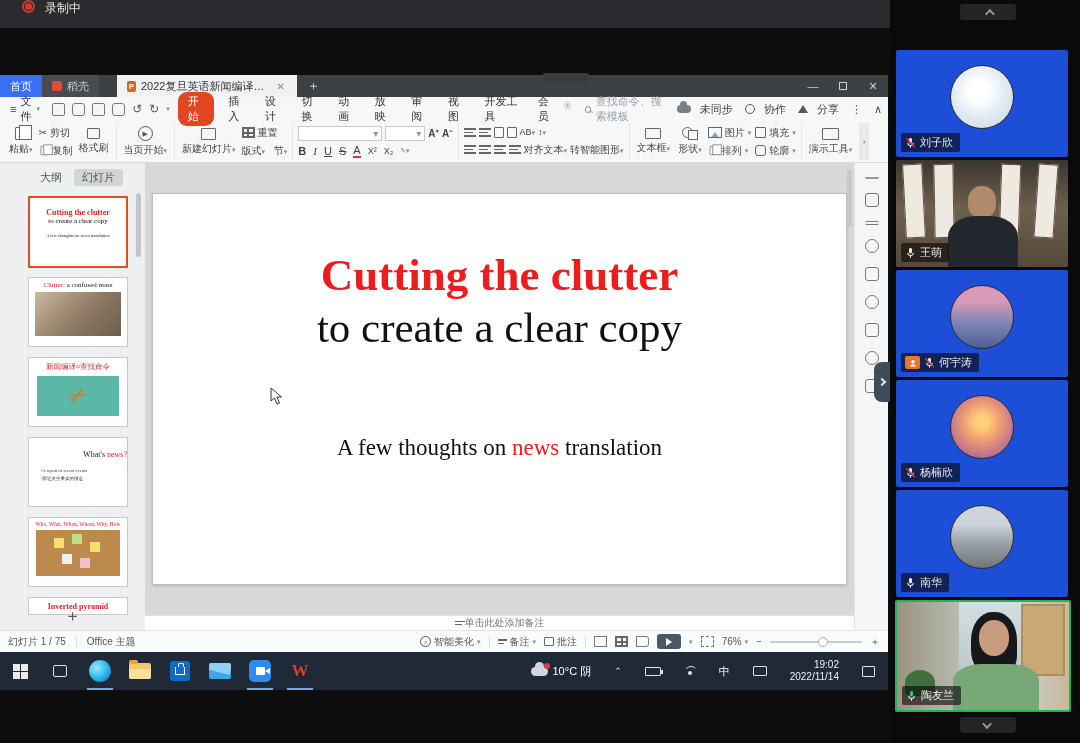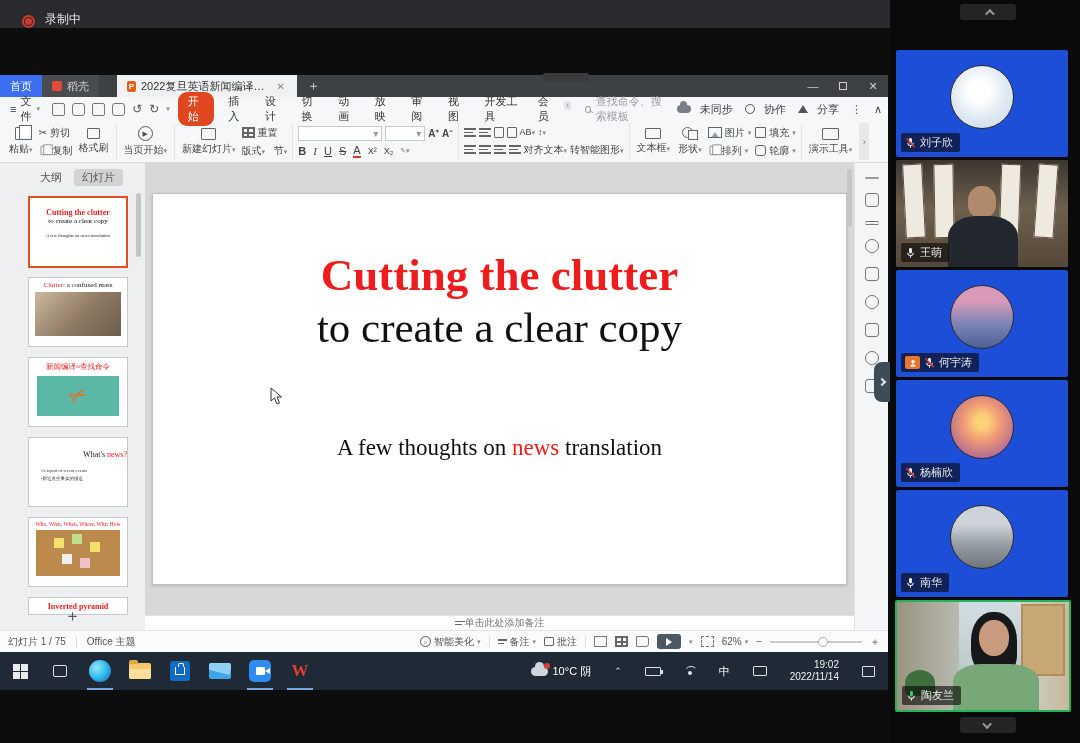--- a/index.html
+++ b/index.html
@@ -1,21 +1,21 @@
 <!DOCTYPE html>
 <html><head>
 <meta charset="utf-8">
 <style>
   *{margin:0;padding:0;box-sizing:border-box}
   body{background:#000;font-family:"Liberation Sans",sans-serif;-webkit-font-smoothing:antialiased}
   #stage{position:relative;width:1080px;height:743px;background:#0d0d0d;overflow:hidden}
   .abs{position:absolute}
 
   
-  .topbar{left:0;top:0;width:890px;height:28px;background:#2a2b2e;display:flex;align-items:flex-end;padding-left:22px;gap:10px}
+  .topbar{left:0;top:0;width:890px;height:28px;background:#2a2b2e;display:flex;align-items:flex-start;padding-left:22px;gap:10px}
   .recdot{width:13px;height:13px;border:2px solid #cf3a33;border-radius:50%;display:flex;align-items:center;justify-content:center}
   .recdot i{width:7px;height:7px;background:#cf3a33;border-radius:50%}
   .rectext{color:#e6e6e6;font-size:12px}
   .floatpill{left:543px;top:73px;width:46px;height:9px;background:#3b3b3d;border-radius:2px;z-index:5}
 
   
   .wps{left:0;top:75px;width:888px;height:577px;background:#f6f7f8}
   .tabbar{height:22px;background:#3e4144;display:flex;align-items:stretch;font-size:11px}
   .tab{display:flex;align-items:center;gap:5px;padding:0 10px;color:#d6d6d6}
   .tab-home{background:#3b6ef0;color:#fff}
@@ -528,21 +528,21 @@
             <b></b>
             <b></b>
           </span>
         <span class="viewic" style="border-radius:0 3px 3px 0"></span>
         <span class="playbtn">
             <b></b>
           </span>
         <i class="car">▾</i>
         <span class="viewic" style="border-style:dashed"></span>
         <span class="smb">
-            <span>62%</span>
+            <span>76%</span>
             <i class="car">▾</i>
           </span>
         <span>−</span>
         <span class="zslider">
             <span class="zknob"></span>
           </span>
         <span>＋</span>
       </div>
     </div>
   </div>

